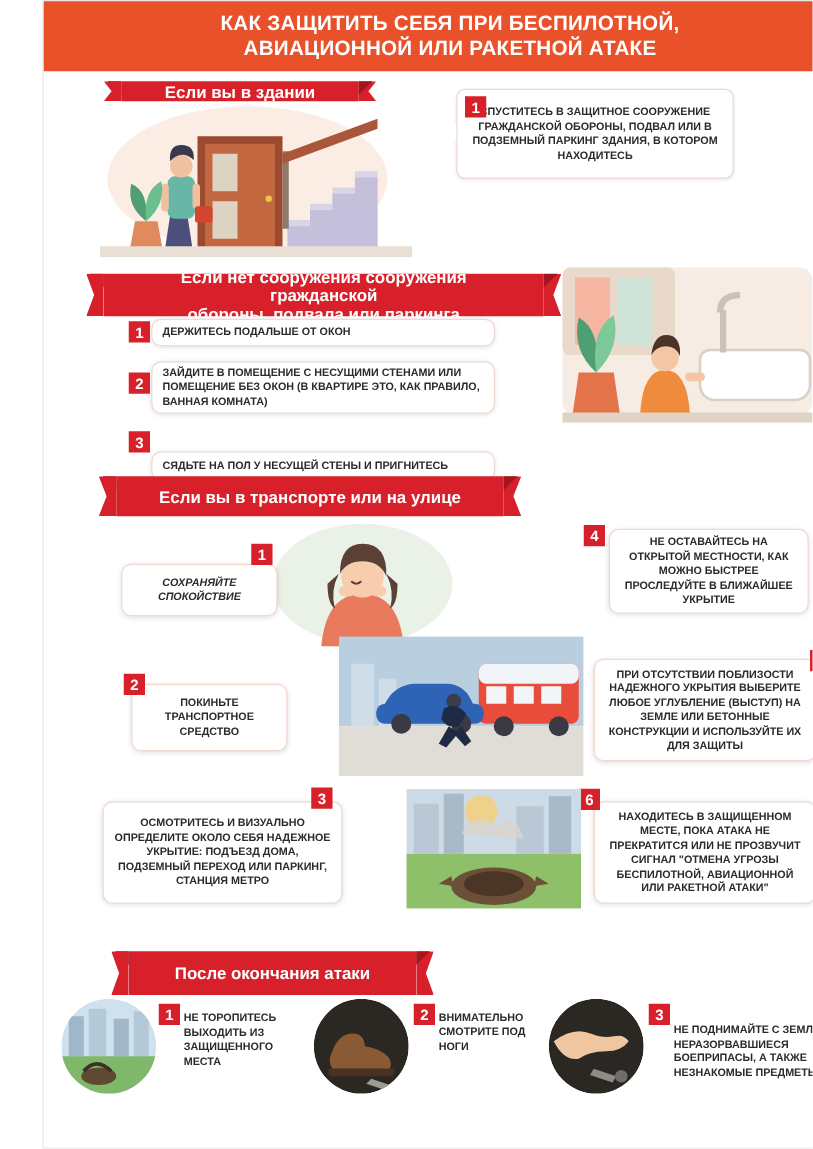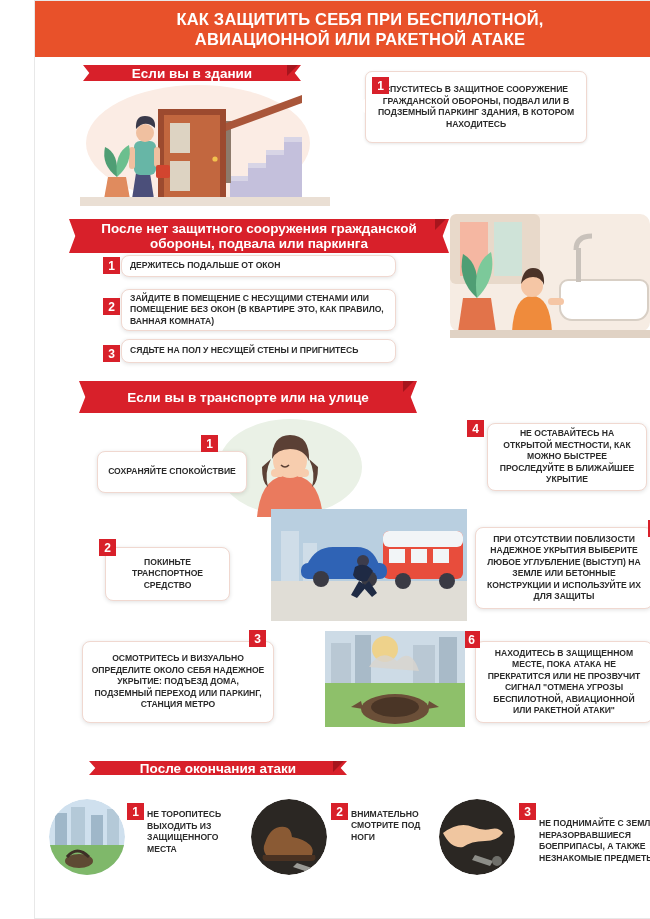--- a/index.html
+++ b/index.html
@@ -140,21 +140,21 @@
 
   <div class="callout" style="left:330px; top:70px; width:222px; height:72px; border-radius:7px;">
     <span>СПУСТИТЕСЬ В ЗАЩИТНОЕ СООРУЖЕНИЕ ГРАЖДАНСКОЙ ОБОРОНЫ, ПОДВАЛ ИЛИ В ПОДЗЕМНЫЙ ПАРКИНГ ЗДАНИЯ, В КОТОРОМ НАХОДИТЕСЬ</span>
   </div>
   <div class="speech-tail" style="left:321px; top:98px;"></div>
   <div class="num" style="left:337px; top:76px;">1</div>
 
   <div class="ribbon" style="left:48px; top:218px; width:352px; height:34px; flex-direction:column;">
     <span class="notch-l"></span>
     <span class="notch-r"></span>
-    <span>После нет защитного сооружения гражданской</span>
+    <span>Если нет сооружения сооружения гражданской</span>
     <span>обороны, подвала или паркинга</span>
   </div>
 
   <div class="ill" style="left:395px; top:205px; width:235px; height:145px;">
     <svg width="235" height="145" viewBox="0 0 235 145">
       <rect x="20" y="8" width="200" height="118" rx="10" fill="#f6ece3"></rect>
       <rect x="20" y="8" width="90" height="70" rx="6" fill="#e8d9ca"></rect>
       <rect x="30" y="16" width="28" height="54" fill="#f5b7a2"></rect>
       <rect x="64" y="16" width="28" height="54" fill="#cfe3d8"></rect>
 
@@ -179,21 +179,21 @@
   <div class="callout left shadowbox" style="left:86px; top:254px; width:275px; height:22px;">
     <span>ДЕРЖИТЕСЬ ПОДАЛЬШЕ ОТ ОКОН</span>
   </div>
   <div class="num" style="left:68px; top:256px;">1</div>
 
   <div class="callout left shadowbox" style="left:86px; top:288px; width:275px; height:42px;">
     <span>ЗАЙДИТЕ В ПОМЕЩЕНИЕ С НЕСУЩИМИ СТЕНАМИ ИЛИ ПОМЕЩЕНИЕ БЕЗ ОКОН (В КВАРТИРЕ ЭТО, КАК ПРАВИЛО, ВАННАЯ КОМНАТА)</span>
   </div>
   <div class="num" style="left:68px; top:297px;">2</div>
 
-  <div class="callout left shadowbox" style="left:86px; top:338px; width:275px; height:24px;">
+  <div class="callout left shadowbox" style="left:86px; top:360px; width:275px; height:24px;">
     <span>СЯДЬТЕ НА ПОЛ У НЕСУЩЕЙ СТЕНЫ И ПРИГНИТЕСЬ</span>
   </div>
   <div class="num" style="left:68px; top:344px;">3</div>
 
   <div class="ribbon" style="left:58px; top:380px; width:310px; height:32px;">
     <span class="notch-l"></span>
     <span class="notch-r"></span>
     <span>Если вы в транспорте или на улице</span>
   </div>
 
@@ -204,42 +204,42 @@
       <circle cx="85" cy="48" r="17" fill="#f7cdae"></circle>
       <path d="M67 46 q0 -24 18 -24 q20 0 19 26 q-5 -12 -19 -12 q-13 0 -18 10" fill="#5b4035"></path>
       <path d="M66 46 q-7 14 -3 28 q-6 -4 -6 -20" fill="#5b4035"></path>
       <path d="M104 46 q7 14 3 28 q6 -4 6 -20" fill="#5b4035"></path>
       <rect x="66" y="56" width="13" height="8" rx="4" fill="#f7cdae"></rect>
       <rect x="91" y="56" width="13" height="8" rx="4" fill="#f7cdae"></rect>
       <path d="M76 52 q4 4 8 0" stroke="#5b4035" stroke-width="1.6" fill="none"></path>
     </svg>
   </div>
 
-  <div class="callout shadowbox" style="left:62px; top:450px; width:150px; height:42px;">
+  <div class="callout shadowbox" style="left:62px; top:450px; width:125px; height:42px;font-style:italic;">
     <span>СОХРАНЯЙТЕ СПОКОЙСТВИЕ</span>
   </div>
   <div class="num" style="left:166px; top:434px;">1</div>
 
   <div class="callout shadowbox" style="left:70px; top:546px; width:125px; height:54px;">
     <span>ПОКИНЬТЕ ТРАНСПОРТНОЕ СРЕДСТВО</span>
   </div>
   <div class="num" style="left:64px; top:538px;">2</div>
 
   <div class="callout shadowbox" style="left:47px; top:640px; width:192px; height:82px;">
     <span>ОСМОТРИТЕСЬ И ВИЗУАЛЬНО ОПРЕДЕЛИТЕ ОКОЛО СЕБЯ НАДЕЖНОЕ УКРЫТИЕ: ПОДЪЕЗД ДОМА, ПОДЗЕМНЫЙ ПЕРЕХОД ИЛИ ПАРКИНГ, СТАНЦИЯ МЕТРО</span>
   </div>
   <div class="num" style="left:214px; top:629px;">3</div>
 
   <div class="callout shadowbox" style="left:452px; top:422px; width:160px; height:68px;">
     <span>НЕ ОСТАВАЙТЕСЬ НА ОТКРЫТОЙ МЕСТНОСТИ, КАК МОЖНО БЫСТРЕЕ ПРОСЛЕДУЙТЕ В БЛИЖАЙШЕЕ УКРЫТИЕ</span>
   </div>
   <div class="num" style="left:432px; top:419px;">4</div>
 
   <div class="callout shadowbox" style="left:440px; top:526px; width:178px; height:82px;">
-    <span>ПРИ ОТСУТСТВИИ ПОБЛИЗОСТИ НАДЕЖНОЕ УКРЫТИЯ ВЫБЕРИТЕ ЛЮБОЕ УГЛУБЛЕНИЕ (ВЫСТУП) НА ЗЕМЛЕ ИЛИ БЕТОННЫЕ КОНСТРУКЦИИ И ИСПОЛЬЗУЙТЕ ИХ ДЛЯ ЗАЩИТЫ</span>
+    <span>ПРИ ОТСУТСТВИИ ПОБЛИЗОСТИ НАДЕЖНОГО УКРЫТИЯ ВЫБЕРИТЕ ЛЮБОЕ УГЛУБЛЕНИЕ (ВЫСТУП) НА ЗЕМЛЕ ИЛИ БЕТОННЫЕ КОНСТРУКЦИИ И ИСПОЛЬЗУЙТЕ ИХ ДЛЯ ЗАЩИТЫ</span>
   </div>
   <div class="num" style="left:613px; top:519px;">5</div>
 
   <div class="callout shadowbox" style="left:440px; top:640px; width:178px; height:82px;">
     <span>НАХОДИТЕСЬ В ЗАЩИЩЕННОМ МЕСТЕ, ПОКА АТАКА НЕ ПРЕКРАТИТСЯ ИЛИ НЕ ПРОЗВУЧИТ СИГНАЛ "ОТМЕНА УГРОЗЫ БЕСПИЛОТНОЙ, АВИАЦИОННОЙ ИЛИ РАКЕТНОЙ АТАКИ"</span>
   </div>
   <div class="num" style="left:428px; top:630px;">6</div>
 
   <div class="ill" style="left:236px; top:508px; width:196px; height:112px;">
     <svg width="196" height="112" viewBox="0 0 196 112">
@@ -280,21 +280,21 @@
       <rect x="114" y="6" width="18" height="46" fill="#a8bac8"></rect>
       <circle cx="60" cy="18" r="13" fill="#f3d07a" opacity="0.85"></circle>
       <path d="M44 36 q12 -20 28 -6 q14 -14 22 10 z" fill="#d9d4cd" opacity="0.8"></path>
       <ellipse cx="70" cy="78" rx="34" ry="15" fill="#6b4f38"></ellipse>
       <ellipse cx="70" cy="76" rx="24" ry="10" fill="#4a3526"></ellipse>
       <path d="M36 70 l-10 6 l12 2 z" fill="#6b4f38"></path>
       <path d="M104 70 l10 6 l-12 2 z" fill="#6b4f38"></path>
     </svg>
   </div>
 
-  <div class="ribbon" style="left:68px; top:760px; width:230px; height:14px;">
+  <div class="ribbon" style="left:68px; top:760px; width:230px; height:35px;">
     <span class="notch-l"></span>
     <span class="notch-r"></span>
     <span>После окончания атаки</span>
   </div>
 
   <div class="circle-photo" style="left:14px; top:798px; width:76px; height:76px;">
     <svg width="76" height="76" viewBox="0 0 76 76">
       <circle cx="38" cy="38" r="38" fill="#cfe0ee"></circle>
       <rect x="6" y="14" width="12" height="32" fill="#9fb7c9"></rect>
       <rect x="22" y="8" width="14" height="38" fill="#b4c9d8"></rect>

